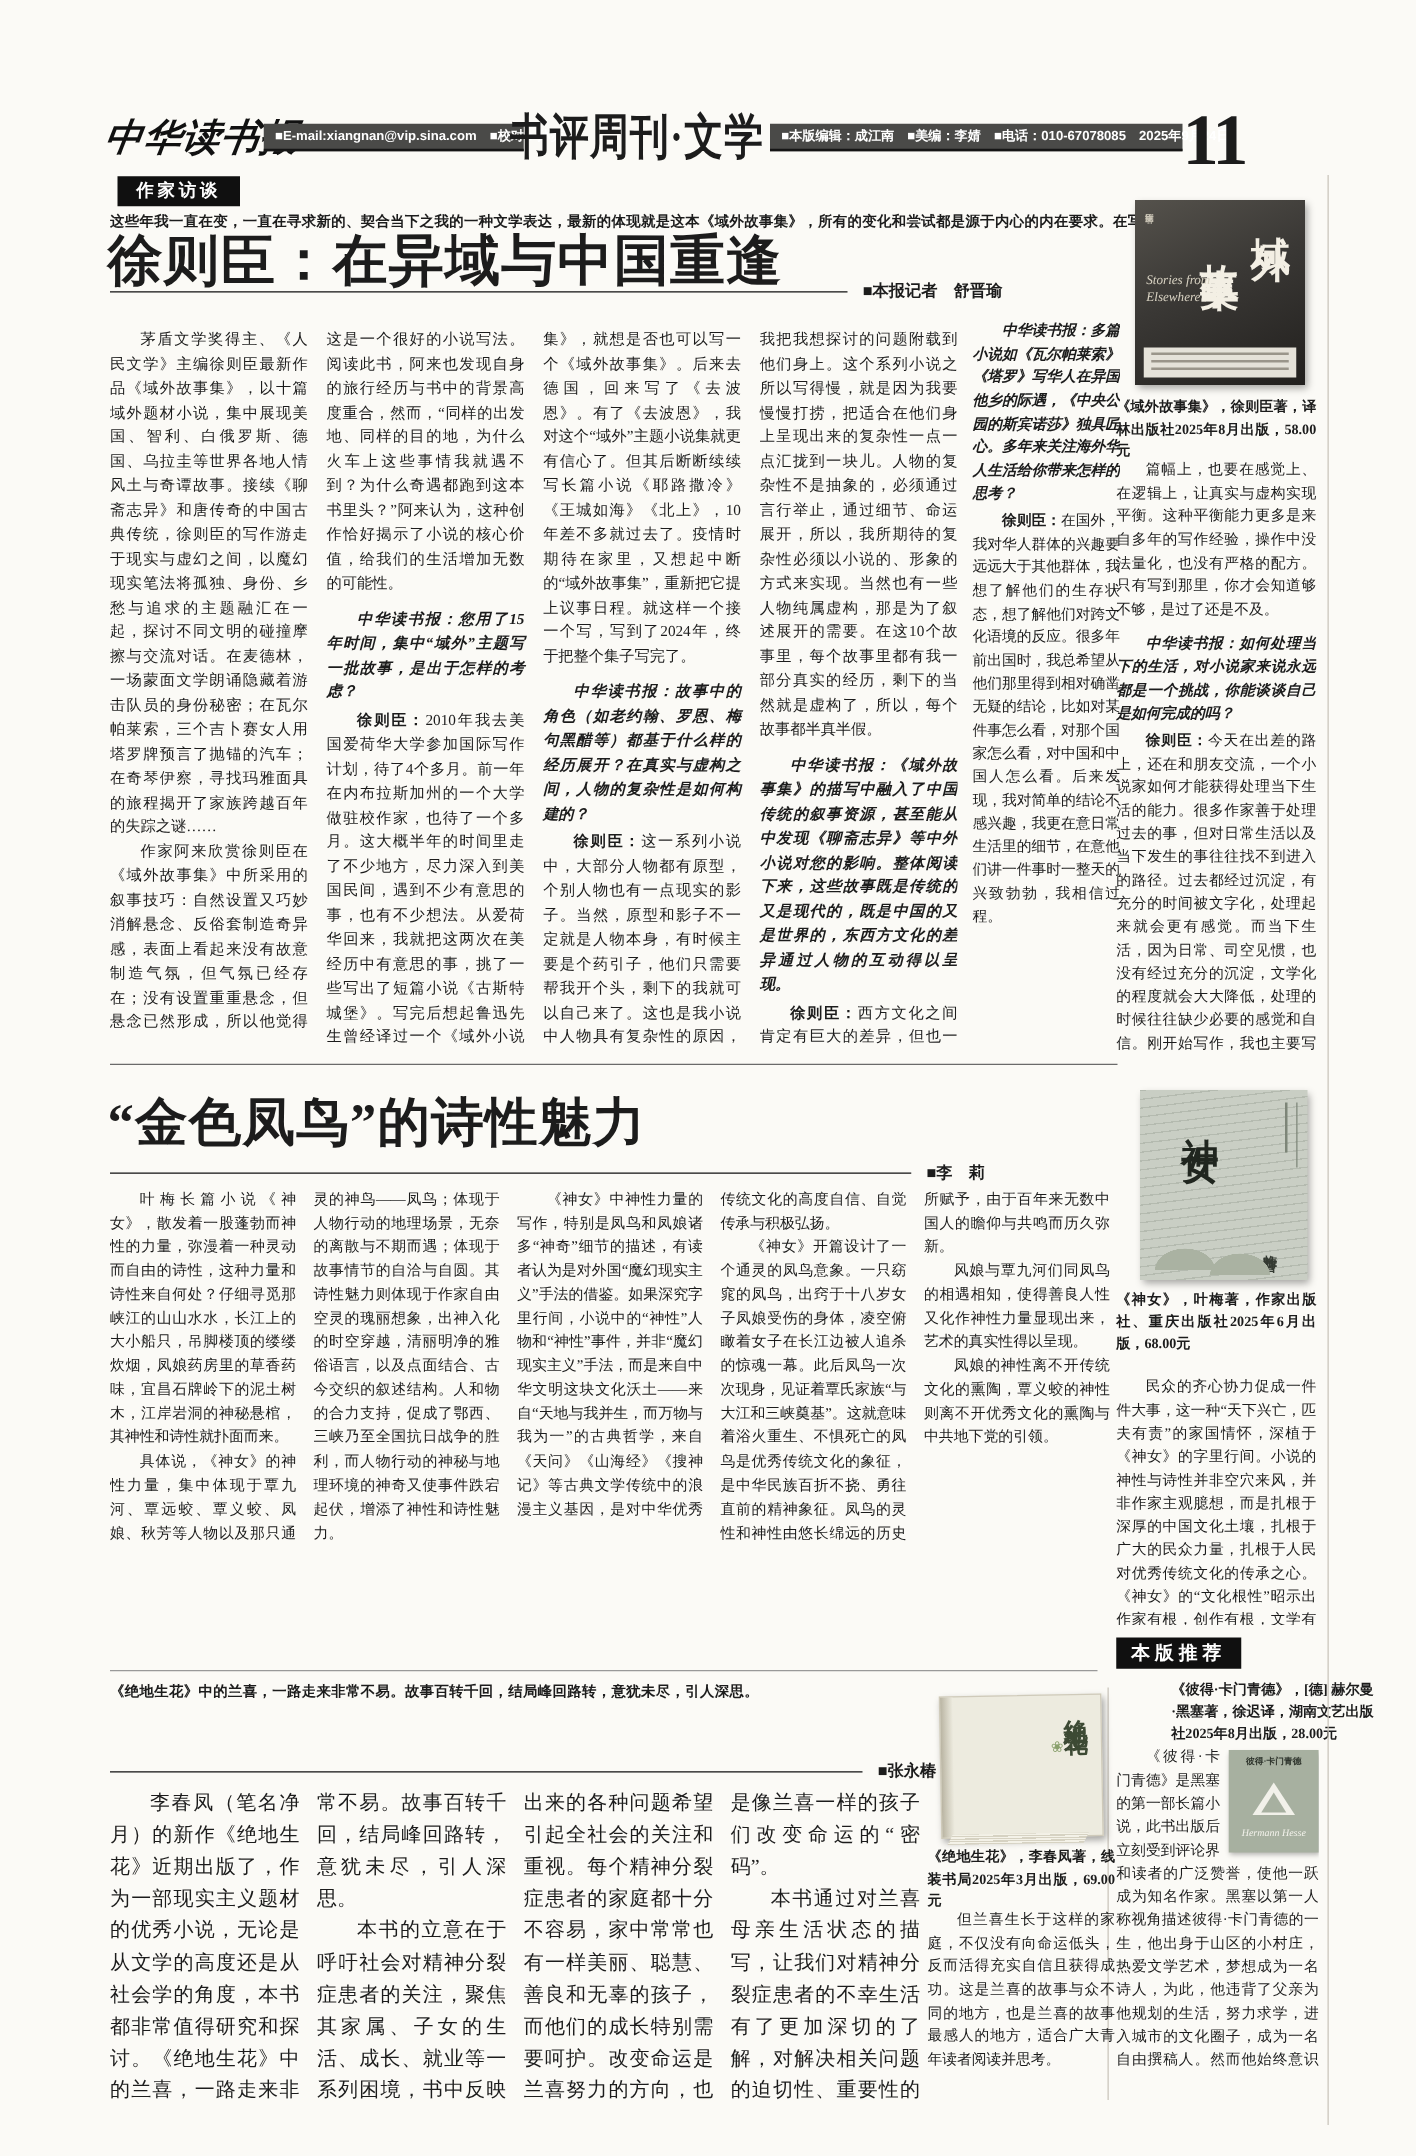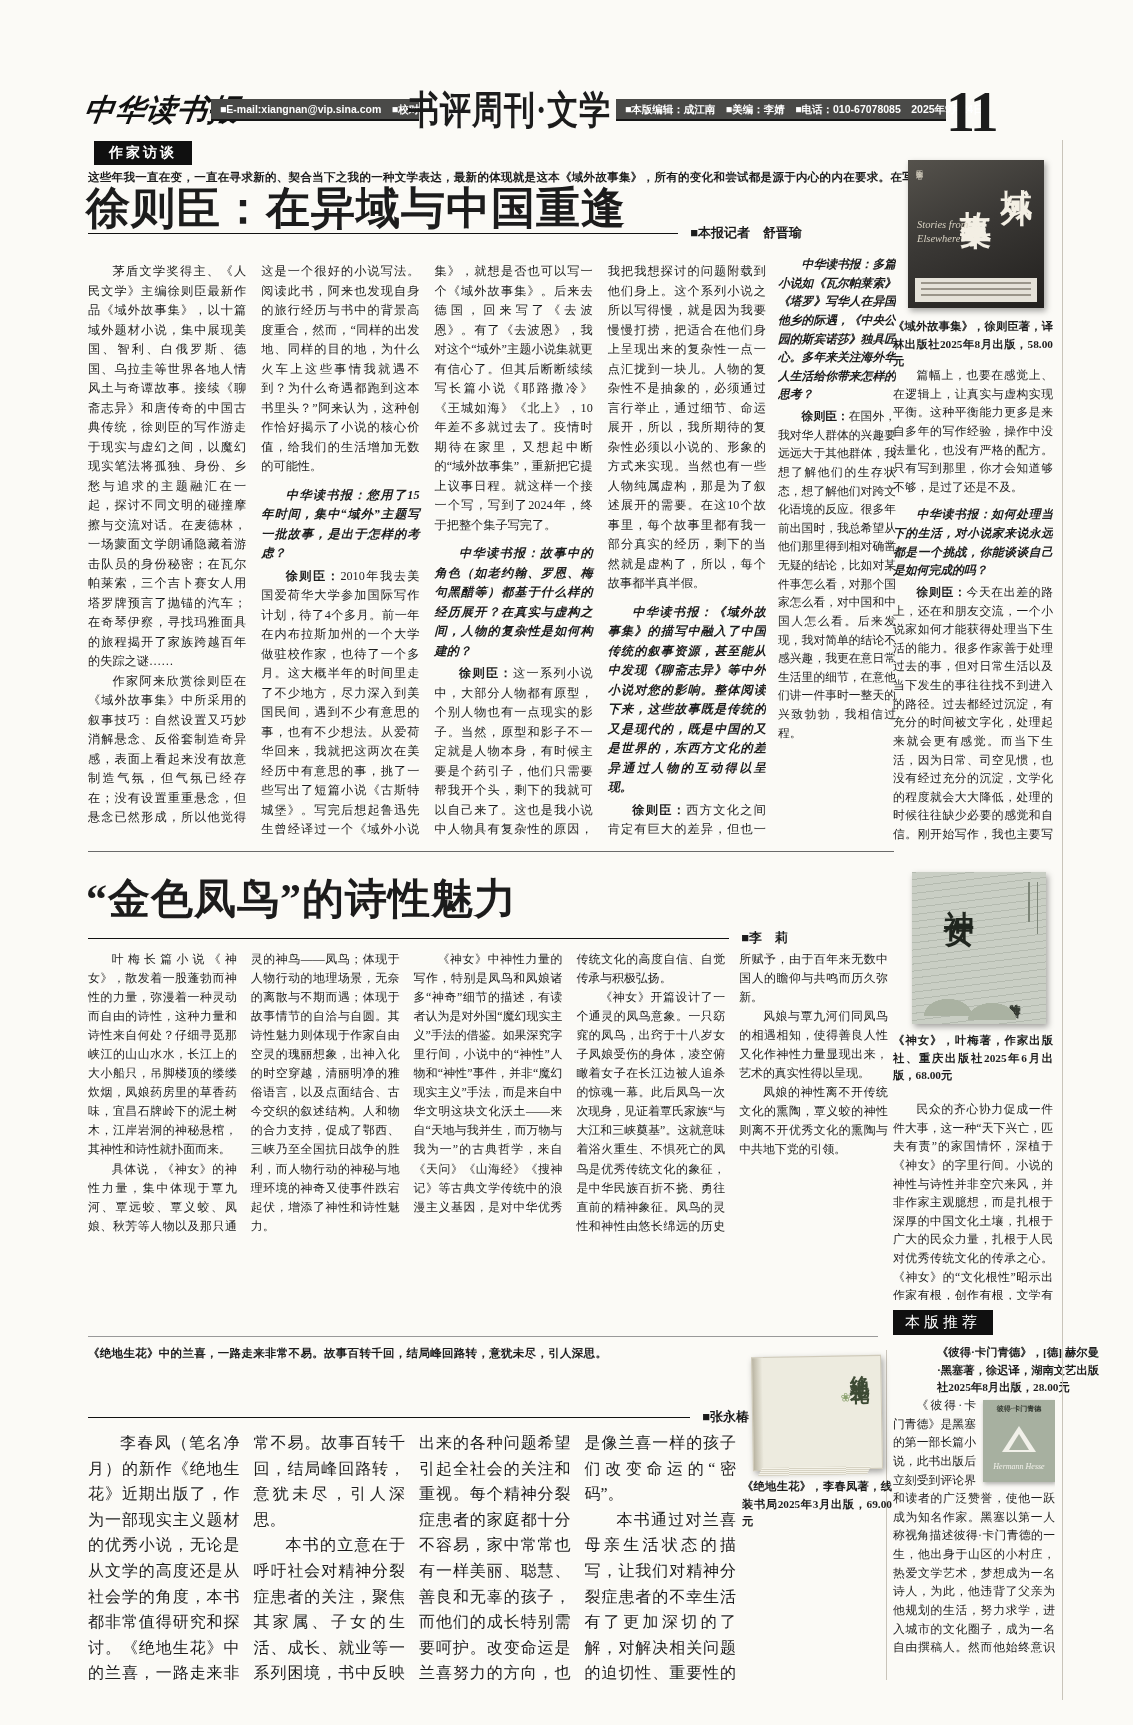--- a/index.html
+++ b/index.html
@@ -59,21 +59,21 @@
   .c3 .c3-spine{position:absolute;left:0;top:0;bottom:0;width:10px;background:linear-gradient(90deg,#b9b4a2,#edebdf);}
   .c3 .c3-pages{position:absolute;left:6px;bottom:-6px;width:85%;height:8px;background:repeating-linear-gradient(0deg,#d6d2c2 0 1px,#f4f2e8 1px 2px);transform:skewX(-28deg);}
   .c4{float:right;width:72px;height:82px;margin:4px 0 4px 7px;background:#a7b0a0;position:relative;box-shadow:1px 2px 4px rgba(0,0,0,.3);}
   .c4 .c4-title{position:absolute;top:4px;left:0;right:0;text-align:center;font-size:7px;color:#2e342c;font-weight:bold;}
   .c4 .tri{position:absolute;left:50%;top:26px;transform:translateX(-50%);width:0;height:0;
            border-left:17px solid transparent;border-right:17px solid transparent;border-bottom:26px solid #f2f1ea;}
   .c4 .tri2{position:absolute;left:50%;top:34px;transform:translateX(-50%);width:0;height:0;
             border-left:10px solid transparent;border-right:10px solid transparent;border-bottom:16px solid #a7b0a0;}
   .c4 .c4-au{position:absolute;bottom:8px;left:0;right:0;text-align:center;font-style:italic;font-size:8px;color:#f4f3ec;}
   .rec-header{background:#101010;color:#fff;font-family:"Liberation Sans","DejaVu Sans",sans-serif;
-              font-size:15px;font-weight:normal;padding:3px 12px;letter-spacing:4px;}
+              font-size:15px;font-weight:bold;padding:3px 12px;letter-spacing:4px;}
 </style>
 </head>
 <body>
 
 <div class="page">
 
   <div class="abs masthead">中华读书报</div>
   <div class="abs bar bar-left">■E-mail:xiangnan@vip.sina.com　■校对：孙荧萍</div>
   <div class="abs section-title">书评周刊·文学</div>
   <div class="abs bar bar-right">■本版编辑：成江南　■美编：李婧　■电话：010-67078085　2025年9月24日</div>
@@ -178,14 +178,17 @@
       <p class="pt-p">兰喜热心公益事业，抓住一切机会向社会奉献爱心；她学历不俗，曾秉烛夜读十年，借助微弱的灯光读完小学到中学的课程；为学得一技之长，多方拜师学艺。此外，她还十分注重传统文化，坚持多年积善行德，以一颗仁良宽容之心对待自己的亲朋好友，用尽全力诠释着为人处世的真谛。</p>
     </div>
 
   <div class="abs cover c3" style="left:752px;top:1356px;width:128px;height:112px;">
     <div class="c3-spine"></div>
     <div class="c3-title">绝地生花</div>
     <div class="c3-flower">❀</div>
     <div class="c3-pages"></div>
   </div>
   <div class="abs caption" style="left:742px;top:1478px;width:150px;">《绝地生花》，李春凤著，线装书局2025年3月出版，69.00元</div>
+  <div class="abs flow" style="left:742px;top:1526px;width:150px;height:150px;">
+      <p class="pt-p">但兰喜生长于这样的家庭，不仅没有向命运低头，反而活得充实自信且获得成功。这是兰喜的故事与众不同的地方，也是兰喜的故事最感人的地方，适合广大青年读者阅读并思考。</p>
+    </div>
 
 </div>
 
 </body></html>

